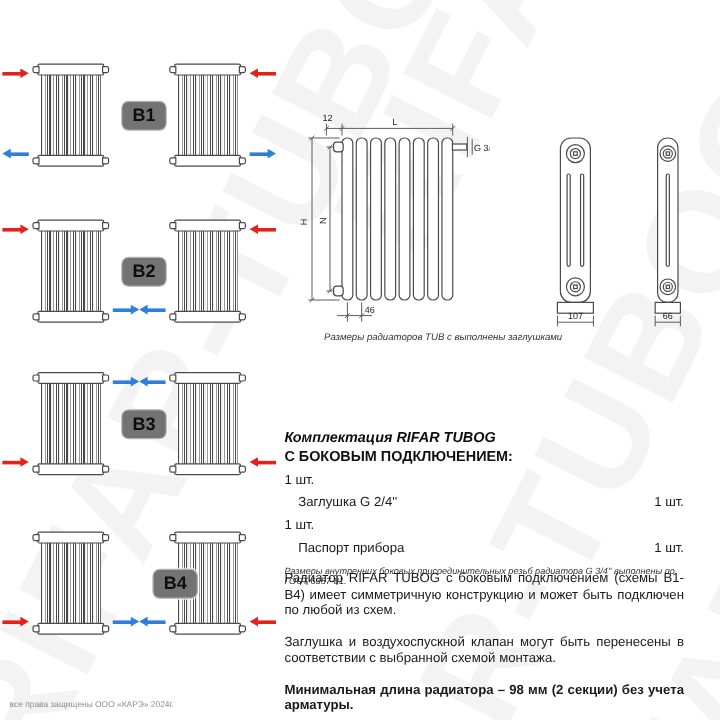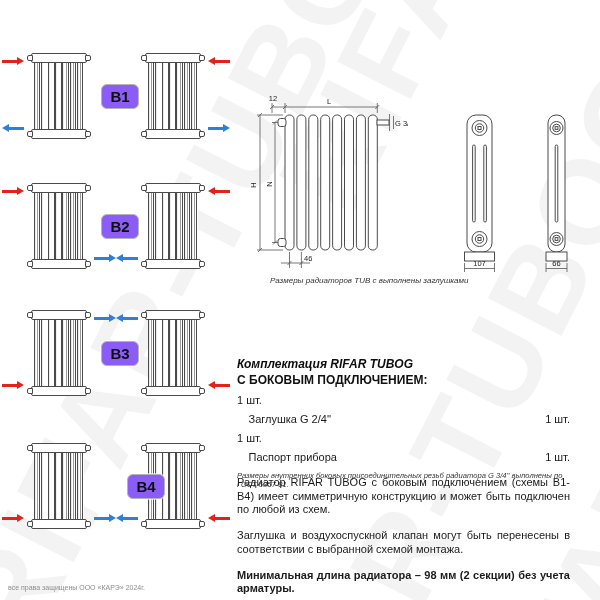--- a/index.html
+++ b/index.html
@@ -26,21 +26,21 @@
       #9a9a9a 3.4px,#9a9a9a 4.1px,
       #ffffff 4.1px,#ffffff 5.4px,
       #4a4a4a 5.4px,#4a4a4a 6.3px,
       #ffffff 6.3px,#ffffff 7.1px);}
   .hdr{position:absolute;left:3px;right:3px;height:8px;background:#fff;border:1px solid #4a4a4a;border-radius:2px;}
   .hdr.top{top:0}.hdr.bottom{bottom:0}
   .hdr::before,.hdr::after{content:'';position:absolute;top:1px;width:4px;height:4px;background:#fff;border:1px solid #4a4a4a;}
   .hdr::before{left:-5px;border-radius:2px 0 0 2px;}
   .hdr::after{right:-5px;border-radius:0 2px 2px 0;}
   .scheme-label{position:absolute;left:101px;width:36px;height:23px;border:1px solid #b5b5b5;border-radius:6px;
-    background:#8b5cf6;font-weight:800;font-size:15px;line-height:23px;text-align:center;color:#0d0d0d;
+    background:#737373;font-weight:800;font-size:15px;line-height:23px;text-align:center;color:#0d0d0d;
     box-shadow:0 0 0 1px rgba(255,255,255,.6);}
   .arrow{position:absolute;width:22px;height:9px;}
   .arrow .stem{position:absolute;top:3.4px;height:2.3px;width:16px;background:currentColor;}
   .arrow .head{position:absolute;top:0;width:0;height:0;border-top:4.5px solid transparent;border-bottom:4.5px solid transparent;}
   .arrow.right .stem{left:0}
   .arrow.right .head{right:0;border-left:7px solid currentColor;}
   .arrow.left .stem{right:0}
   .arrow.left .head{left:0;border-right:7px solid currentColor;}
 
   

